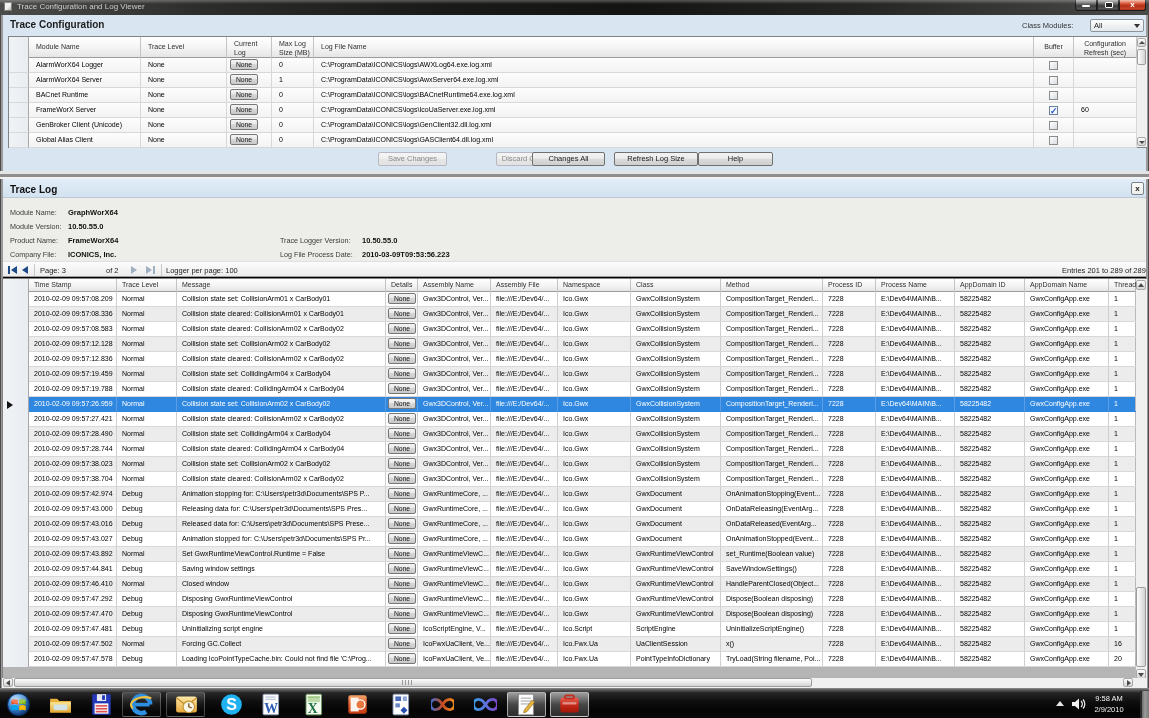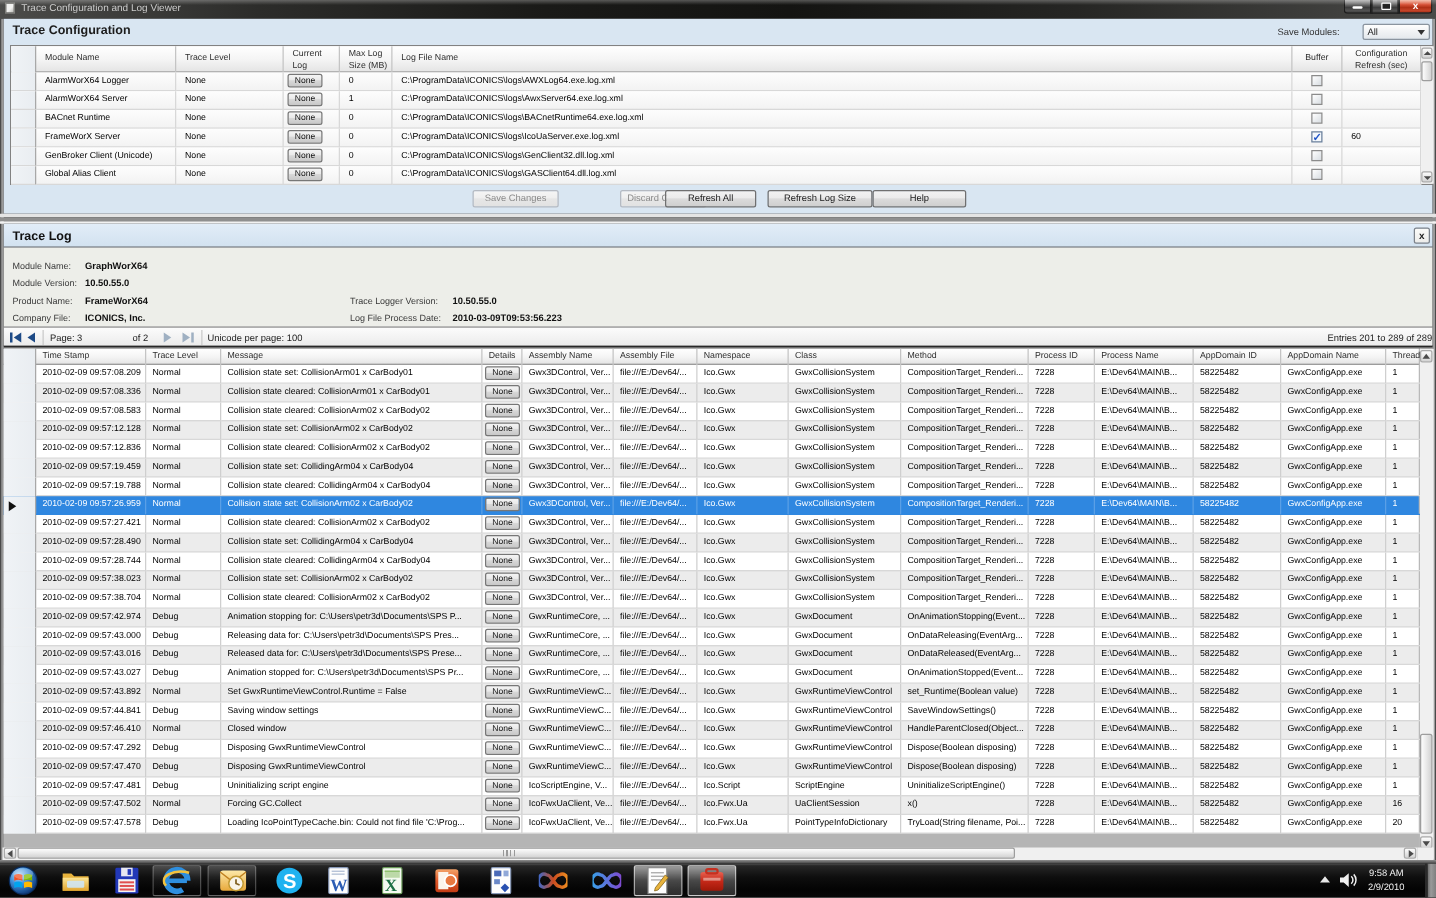--- a/index.html
+++ b/index.html
@@ -81,21 +81,21 @@
     </div>
 <div id="btnclose" class="abs capbtn">
       <b>x</b>
     </div>
 </div>
 <div id="frameL" class="abs"></div>
 <div id="frameR" class="abs"></div>
 <div id="frameB" class="abs"></div>
 <div id="cfgpanel" class="abs">
 <div id="cfgtitle" class="abs">Trace Configuration</div>
-<div id="showlbl" class="abs">Save Modules:</div>
+<div id="showlbl" class="abs">Class Modules:</div>
 <div id="showcombo" class="abs">All<i></i></div>
 <div class="abs grid cfgg" style="left:5px;top:21px;width:1139px;height:112px;">
 <div class="abs gh" style="left:0;top:0;width:1127px;height:21px;">
 <div class="abs c gut" style="left:0px;top:0;width:20px;height:21px;line-height:20px;"></div>
 <div class="abs c" style="left:20px;top:0;width:112px;height:21px;line-height:20px;">Module Name</div>
 <div class="abs c" style="left:132px;top:0;width:86px;height:21px;line-height:20px;">Trace Level</div>
 <div class="abs c" style="left:218px;top:0;width:45px;height:21px;line-height:9px;padding-top:2px;">Current<br>Log</div>
 <div class="abs c" style="left:263px;top:0;width:42px;height:21px;line-height:9px;padding-top:2px;">Max Log<br>Size (MB)</div>
 <div class="abs c" style="left:305px;top:0;width:720px;height:21px;line-height:20px;">Log File Name</div>
 <div class="abs c" style="left:1025px;top:0;width:40px;height:21px;line-height:20px;text-align:center;padding-left:0;">Buffer</div>
@@ -164,21 +164,21 @@
 <div class="abs sb" style="left:1128px;top:0;width:10px;height:110px;">
 <div class="sbtn" style="left:0px;top:1px;width:9px;height:9px;"></div>
 <div class="arr" style="left:2px;top:4px;border-left:3px solid transparent;border-right:3px solid transparent;border-bottom:3px solid #4a4a4a;"></div>
 <div class="thumbV" style="left:0px;top:12px;width:9px;height:16px;"></div>
 <div class="sbtn" style="left:0px;top:100px;width:9px;height:9px;"></div>
 <div class="arr" style="left:2px;top:104px;border-left:3px solid transparent;border-right:3px solid transparent;border-top:3px solid #4a4a4a;"></div>
 </div>
 </div>
 <div class="btn dis" style="left:375px;top:137px;width:69px;">Save Changes</div>
 <div class="btn dis" style="left:452px;top:137px;width:69px;margin-left:41px;">Discard Changes</div>
-<div class="btn " style="left:529px;top:137px;width:73px;">Refresh All</div>
+<div class="btn " style="left:529px;top:137px;width:73px;">Changes All</div>
 <div class="btn " style="left:611px;top:137px;width:84px;">Refresh Log Size</div>
 <div class="btn " style="left:695px;top:137px;width:75px;">Help</div>
 </div>
 <div id="sep1" class="abs"></div>
 <div id="sep2" class="abs"></div>
 <div id="sep3" class="abs"></div>
 <div id="loghdr" class="abs">
     <b>Trace Log</b>
     <div id="xbtn" class="abs">x</div>
   </div>
@@ -200,21 +200,21 @@
 <div style="position:absolute;left:5px;top:4px;width:2px;height:8px;background:#1d4a86;"></div>
     <div style="position:absolute;left:8px;top:4px;width:0;height:0;border-top:4px solid transparent;border-bottom:4px solid transparent;border-right:6px solid #1d4a86;"></div>
 <div style="position:absolute;left:19px;top:4px;width:0;height:0;border-top:4px solid transparent;border-bottom:4px solid transparent;border-right:6px solid #1d4a86;"></div>
 <div class="pgsep" style="left:31px;"></div>
 <span style="left:37px;">Page:  3</span>
 <span style="left:103px;">of 2</span>
 <div style="position:absolute;left:128px;top:4px;width:0;height:0;border-top:4px solid transparent;border-bottom:4px solid transparent;border-left:6px solid #9fb0c2;"></div>
 <div style="position:absolute;left:143px;top:4px;width:0;height:0;border-top:4px solid transparent;border-bottom:4px solid transparent;border-left:6px solid #9fb0c2;"></div>
     <div style="position:absolute;left:150px;top:4px;width:2px;height:8px;background:#9fb0c2;"></div>
 <div class="pgsep" style="left:158px;"></div>
-<span style="left:163px;">Unicode per page:  100</span>
+<span style="left:163px;">Logger per page:  100</span>
 <span style="left:1059px;">Entries 201 to 289 of 289</span>
 </div>
 <div class="abs grid" style="left:2px;top:278px;width:1145px;height:410px;background:#b9b9b9;">
 <div class="abs gh" style="left:0;top:0;width:1132px;height:13px;">
 <div class="abs c gut" style="left:0px;top:0;width:26px;height:13px;line-height:12px;"></div>
 <div class="abs c" style="left:26px;top:0;width:88px;height:13px;line-height:12px;">Time Stamp</div>
 <div class="abs c" style="left:114px;top:0;width:60px;height:13px;line-height:12px;">Trace Level</div>
 <div class="abs c" style="left:174px;top:0;width:209px;height:13px;line-height:12px;">Message</div>
 <div class="abs c" style="left:383px;top:0;width:32px;height:13px;line-height:12px;">Details</div>
 <div class="abs c" style="left:415px;top:0;width:73px;height:13px;line-height:12px;">Assembly Name</div>

